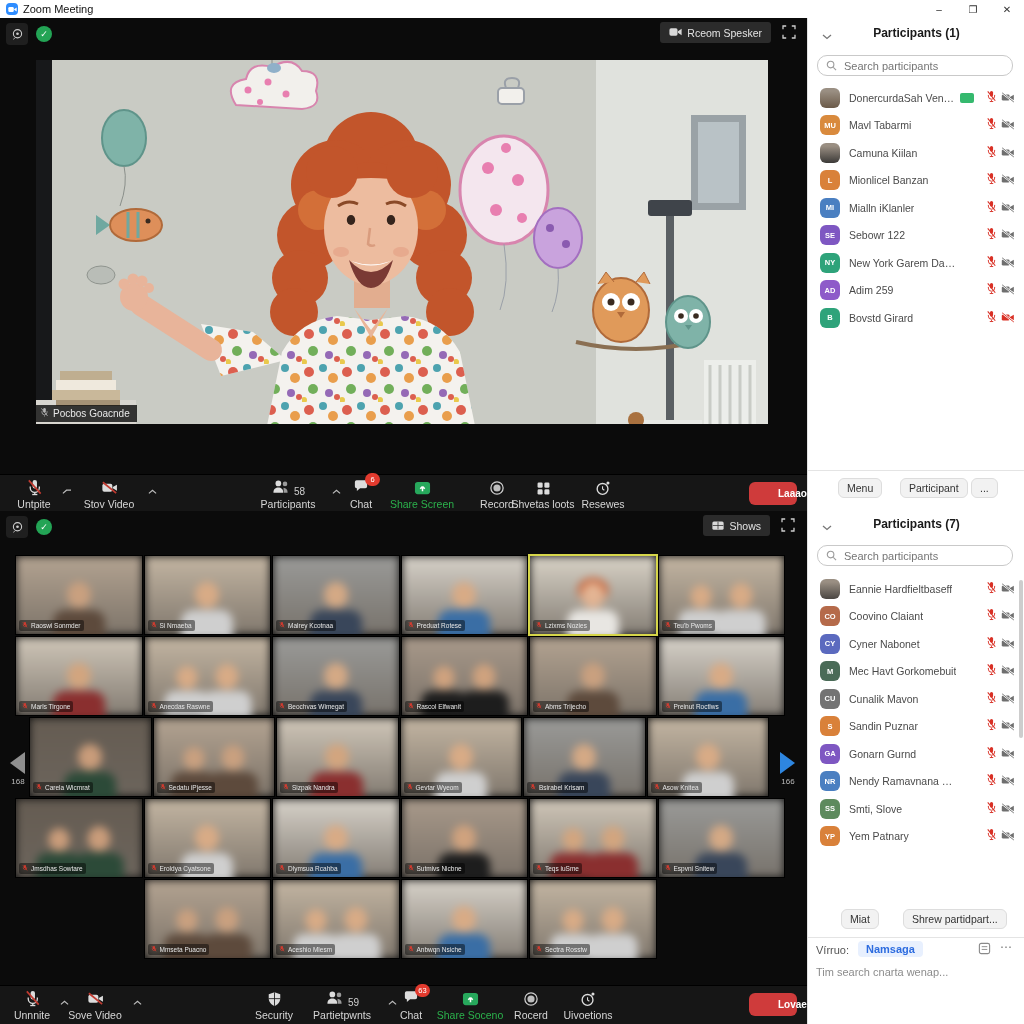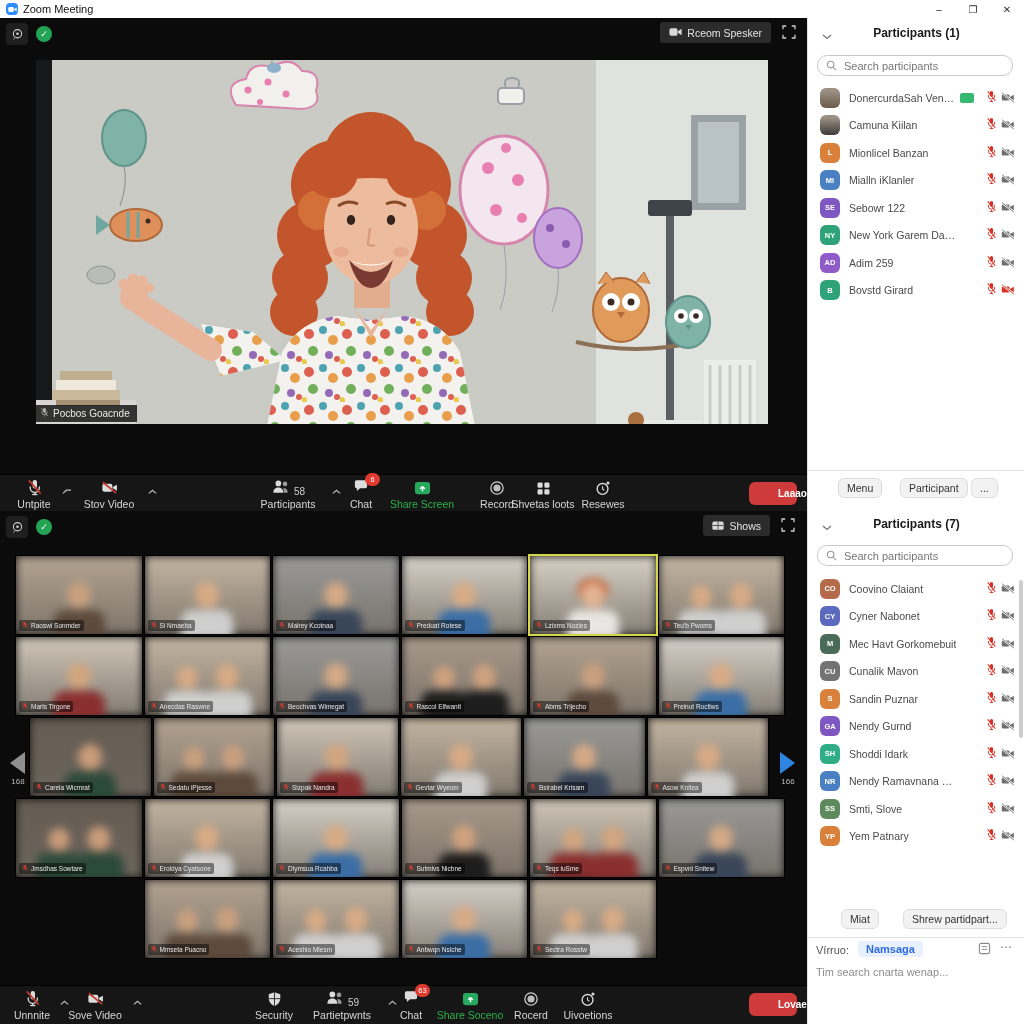--- a/index.html
+++ b/index.html
@@ -1065,20 +1065,40 @@
               </svg></span>
             <span><svg viewBox="0 0 18 14" width="14" height="11">
                 <rect x="1" y="3" width="10" height="8" rx="1.8" fill="#6f6f6f"></rect>
                 <path d="M11.5 6.2l5-2.7v7l-5-2.7z" fill="#6f6f6f"></path>
                 <line x1="1.5" y1="1" x2="16.5" y2="12.8" stroke="#fff" stroke-width="2.6"></line>
                 <line x1="1.5" y1="1" x2="16.5" y2="12.8" stroke="#6f6f6f" stroke-width="1.2"></line>
               </svg></span>
           </span>
 </div>
         <div class="prow">
+  <span class="pav" style="background:#d98a3d">MU</span>
+  <span class="pnm">Mavl Tabarmi</span>
+
+  <span class="picons">
+            <span><svg viewBox="0 0 14 16" width="11" height="13">
+                <rect x="5" y="1" width="4" height="7" rx="2" fill="#d93025"></rect>
+                <path d="M3 6v1.5a4 4 0 0 0 8 0V6" fill="none" stroke="#d93025" stroke-width="1.2"></path>
+                <line x1="7" y1="12.6" x2="7" y2="14.2" stroke="#d93025" stroke-width="1.2"></line>
+                <line x1="4.8" y1="14.4" x2="9.2" y2="14.4" stroke="#d93025" stroke-width="1.2"></line>
+                <line x1="2.2" y1="1.6" x2="11.8" y2="13.4" stroke="#d93025" stroke-width="1.4"></line>
+              </svg></span>
+            <span><svg viewBox="0 0 18 14" width="14" height="11">
+                <rect x="1" y="3" width="10" height="8" rx="1.8" fill="#6f6f6f"></rect>
+                <path d="M11.5 6.2l5-2.7v7l-5-2.7z" fill="#6f6f6f"></path>
+                <line x1="1.5" y1="1" x2="16.5" y2="12.8" stroke="#fff" stroke-width="2.6"></line>
+                <line x1="1.5" y1="1" x2="16.5" y2="12.8" stroke="#6f6f6f" stroke-width="1.2"></line>
+              </svg></span>
+          </span>
+</div>
+        <div class="prow">
   <span class="pav" style="background:linear-gradient(180deg,#9a8f83 15%,#3c3a38)"></span>
   <span class="pnm">Camuna Kiilan</span>
 
   <span class="picons">
             <span><svg viewBox="0 0 14 16" width="11" height="13">
                 <rect x="5" y="1" width="4" height="7" rx="2" fill="#d93025"></rect>
                 <path d="M3 6v1.5a4 4 0 0 0 8 0V6" fill="none" stroke="#d93025" stroke-width="1.2"></path>
                 <line x1="7" y1="12.6" x2="7" y2="14.2" stroke="#d93025" stroke-width="1.2"></line>
                 <line x1="4.8" y1="14.4" x2="9.2" y2="14.4" stroke="#d93025" stroke-width="1.2"></line>
                 <line x1="2.2" y1="1.6" x2="11.8" y2="13.4" stroke="#d93025" stroke-width="1.4"></line>
@@ -1226,20 +1246,40 @@
     <div class="ptitle" style="top:499px;">Participants (7)</div>
     <div class="searchbox" style="top:527px;">
       <span><svg viewBox="0 0 12 12" width="11" height="11">
             <circle cx="5" cy="5" r="3.6" stroke="#9a9a9a" fill="none" stroke-width="1.2"></circle>
             <line x1="8" y1="8" x2="11" y2="11" stroke="#9a9a9a" stroke-width="1.2"></line>
           </svg></span>
       <input placeholder="Search participants" style="">
     </div>
     <div class="plist" id="p2list" style="top:557px;">
         <div class="prow">
+  <span class="pav" style="background:linear-gradient(180deg,#9a8f83 15%,#4a4642)"></span>
+  <span class="pnm">Eannie Hardfieltbaseff</span>
+
+  <span class="picons">
+            <span><svg viewBox="0 0 14 16" width="11" height="13">
+                <rect x="5" y="1" width="4" height="7" rx="2" fill="#d93025"></rect>
+                <path d="M3 6v1.5a4 4 0 0 0 8 0V6" fill="none" stroke="#d93025" stroke-width="1.2"></path>
+                <line x1="7" y1="12.6" x2="7" y2="14.2" stroke="#d93025" stroke-width="1.2"></line>
+                <line x1="4.8" y1="14.4" x2="9.2" y2="14.4" stroke="#d93025" stroke-width="1.2"></line>
+                <line x1="2.2" y1="1.6" x2="11.8" y2="13.4" stroke="#d93025" stroke-width="1.4"></line>
+              </svg></span>
+            <span><svg viewBox="0 0 18 14" width="14" height="11">
+                <rect x="1" y="3" width="10" height="8" rx="1.8" fill="#6f6f6f"></rect>
+                <path d="M11.5 6.2l5-2.7v7l-5-2.7z" fill="#6f6f6f"></path>
+                <line x1="1.5" y1="1" x2="16.5" y2="12.8" stroke="#fff" stroke-width="2.6"></line>
+                <line x1="1.5" y1="1" x2="16.5" y2="12.8" stroke="#6f6f6f" stroke-width="1.2"></line>
+              </svg></span>
+          </span>
+</div>
+        <div class="prow">
   <span class="pav" style="background:#b56a4a">CO</span>
   <span class="pnm">Coovino Claiant</span>
 
   <span class="picons">
             <span><svg viewBox="0 0 14 16" width="11" height="13">
                 <rect x="5" y="1" width="4" height="7" rx="2" fill="#d93025"></rect>
                 <path d="M3 6v1.5a4 4 0 0 0 8 0V6" fill="none" stroke="#d93025" stroke-width="1.2"></path>
                 <line x1="7" y1="12.6" x2="7" y2="14.2" stroke="#d93025" stroke-width="1.2"></line>
                 <line x1="4.8" y1="14.4" x2="9.2" y2="14.4" stroke="#d93025" stroke-width="1.2"></line>
                 <line x1="2.2" y1="1.6" x2="11.8" y2="13.4" stroke="#d93025" stroke-width="1.4"></line>
@@ -1327,41 +1367,21 @@
             <span><svg viewBox="0 0 18 14" width="14" height="11">
                 <rect x="1" y="3" width="10" height="8" rx="1.8" fill="#6f6f6f"></rect>
                 <path d="M11.5 6.2l5-2.7v7l-5-2.7z" fill="#6f6f6f"></path>
                 <line x1="1.5" y1="1" x2="16.5" y2="12.8" stroke="#fff" stroke-width="2.6"></line>
                 <line x1="1.5" y1="1" x2="16.5" y2="12.8" stroke="#6f6f6f" stroke-width="1.2"></line>
               </svg></span>
           </span>
 </div>
         <div class="prow">
   <span class="pav" style="background:#7e57c2">GA</span>
-  <span class="pnm">Nendy Gurnd</span>
-
-  <span class="picons">
-            <span><svg viewBox="0 0 14 16" width="11" height="13">
-                <rect x="5" y="1" width="4" height="7" rx="2" fill="#d93025"></rect>
-                <path d="M3 6v1.5a4 4 0 0 0 8 0V6" fill="none" stroke="#d93025" stroke-width="1.2"></path>
-                <line x1="7" y1="12.6" x2="7" y2="14.2" stroke="#d93025" stroke-width="1.2"></line>
-                <line x1="4.8" y1="14.4" x2="9.2" y2="14.4" stroke="#d93025" stroke-width="1.2"></line>
-                <line x1="2.2" y1="1.6" x2="11.8" y2="13.4" stroke="#d93025" stroke-width="1.4"></line>
-              </svg></span>
-            <span><svg viewBox="0 0 18 14" width="14" height="11">
-                <rect x="1" y="3" width="10" height="8" rx="1.8" fill="#6f6f6f"></rect>
-                <path d="M11.5 6.2l5-2.7v7l-5-2.7z" fill="#6f6f6f"></path>
-                <line x1="1.5" y1="1" x2="16.5" y2="12.8" stroke="#fff" stroke-width="2.6"></line>
-                <line x1="1.5" y1="1" x2="16.5" y2="12.8" stroke="#6f6f6f" stroke-width="1.2"></line>
-              </svg></span>
-          </span>
-</div>
-        <div class="prow">
-  <span class="pav" style="background:#2fae86">SH</span>
-  <span class="pnm">Shoddi Idark</span>
+  <span class="pnm">Gonarn Gurnd</span>
 
   <span class="picons">
             <span><svg viewBox="0 0 14 16" width="11" height="13">
                 <rect x="5" y="1" width="4" height="7" rx="2" fill="#d93025"></rect>
                 <path d="M3 6v1.5a4 4 0 0 0 8 0V6" fill="none" stroke="#d93025" stroke-width="1.2"></path>
                 <line x1="7" y1="12.6" x2="7" y2="14.2" stroke="#d93025" stroke-width="1.2"></line>
                 <line x1="4.8" y1="14.4" x2="9.2" y2="14.4" stroke="#d93025" stroke-width="1.2"></line>
                 <line x1="2.2" y1="1.6" x2="11.8" y2="13.4" stroke="#d93025" stroke-width="1.4"></line>
               </svg></span>
             <span><svg viewBox="0 0 18 14" width="14" height="11">

